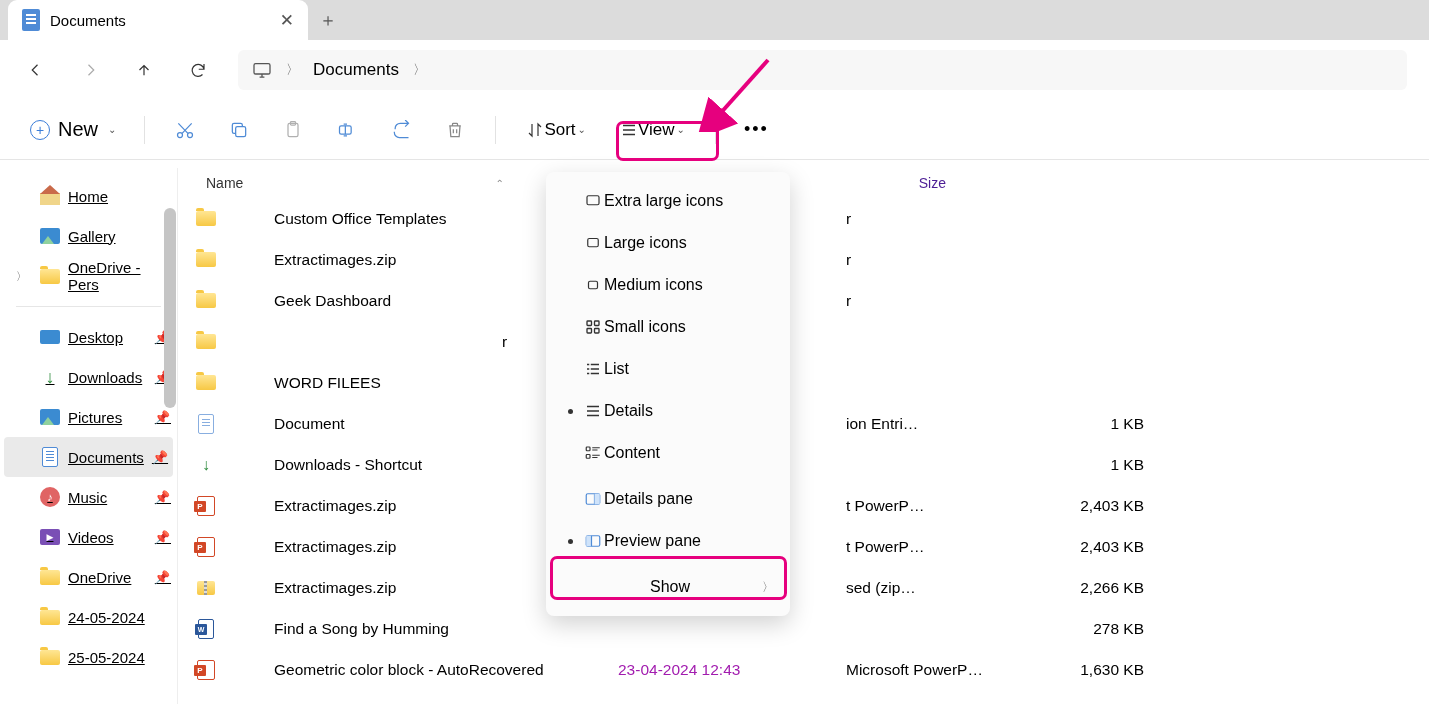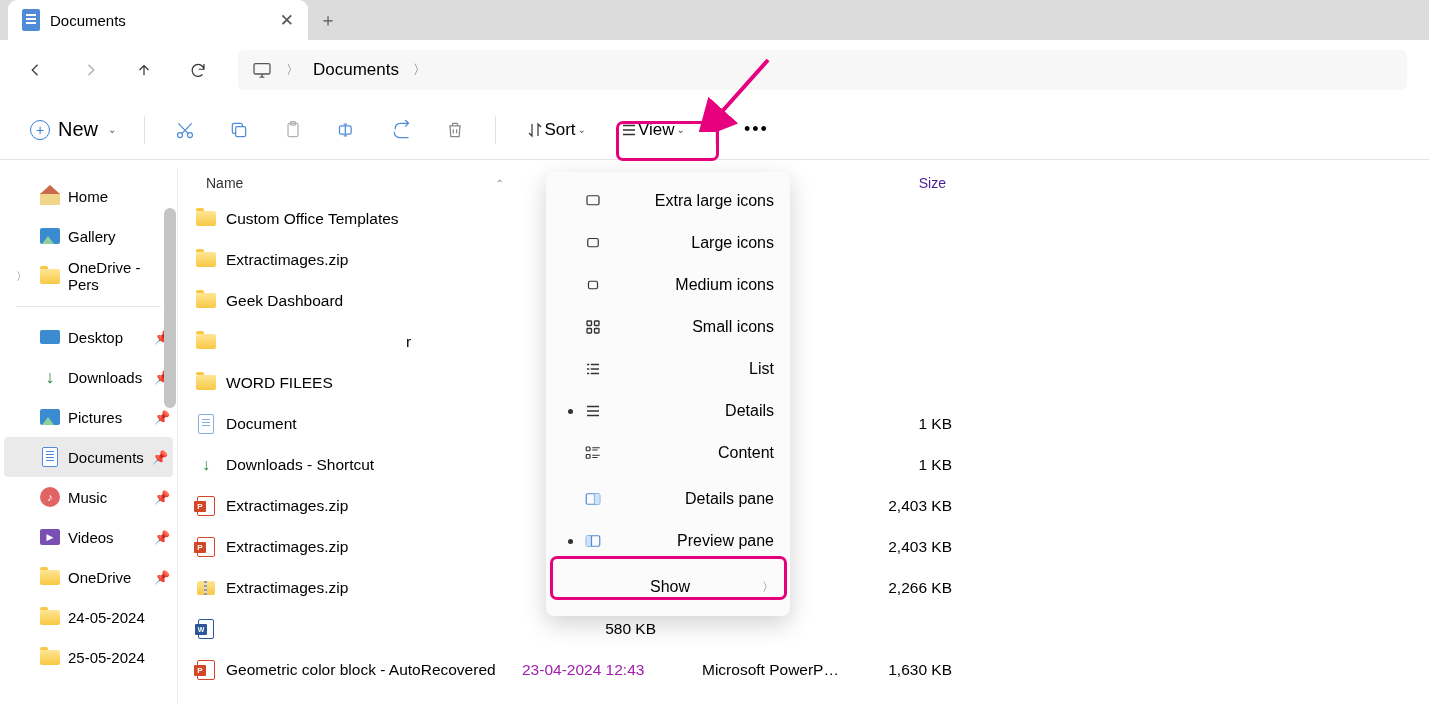--- a/index.html
+++ b/index.html
@@ -36,21 +36,21 @@
 .tb-more { font-size:18px; letter-spacing:2px; padding:6px 10px; cursor:pointer; }
 .view-highlight { position:absolute; left:616px; top:121px; width:103px; height:40px; border:3px solid #e6007e; border-radius:7px; z-index:30; pointer-events:none; }
 
 
 .arrow-wrap { position:absolute; left:696px; top:54px; z-index:31; pointer-events:none; }
 
 
 .main { position:absolute; top:168px; left:0; right:0; bottom:0; display:flex; }
 .sidebar { width:178px; border-right:1px solid #eee; padding:8px 0; overflow:hidden; position:relative; }
 .sb-item { display:flex; align-items:center; height:40px; padding:0 6px 0 12px; gap:8px; font-size:15px; cursor:pointer; position:relative; }
-.sb-item.indent { padding-left:40px; }
+.sb-item.indent { padding-left:40px;text-decoration:underline; }
 .sb-item.selected { background:#eaeaea; border-radius:4px; margin:0 4px; padding-left:8px; }
 .sb-item.indent.selected { padding-left:36px; }
 .sb-item .chev { position:absolute; left:16px; font-size:11px; color:#666; }
 .sb-sep { height:1px; background:#e6e6e6; margin:10px 16px; }
 .pin { margin-left:auto; color:#888; font-size:13px; }
 .fi { width:20px; height:20px; flex-shrink:0; display:flex; align-items:center; justify-content:center; }
 .fi-folder { width:20px; height:15px; background:linear-gradient(#ffe694,#f7c844); border-radius:2px; position:relative; }
 .fi-folder::before { content:""; position:absolute; top:-3px; left:0; width:8px; height:3px; background:#f7c844; border-radius:2px 2px 0 0; }
 .fi-home { width:20px; height:18px; position:relative; }
 .fi-home::before { content:""; position:absolute; left:0; top:6px; width:20px; height:12px; background:#f0d58a; }
@@ -70,41 +70,41 @@
 
 
 .filearea { flex:1; position:relative; }
 .cols { display:flex; height:30px; align-items:center; font-size:14px; color:#333; padding-left:28px; }
 .col-name { width:310px; display:flex; align-items:center; }
 .col-name .sort-ind { margin-left:auto; margin-right:12px; font-size:10px; color:#888; }
 .col-date { width:180px; }
 .col-type { width:150px; }
 .col-size { width:100px; text-align:right; color:#2f6fb3; }
 .col-size.hdr { color:#4c1d95; }
-.row { display:flex; height:41px; align-items:center; padding-left:16px; font-size:15.5px; }
+.row { display:flex; height:41px; align-items:center; padding-left:16px; font-size:15.5px;gap:48px; }
 .row .ic { width:24px; display:flex; justify-content:center; margin-right:8px; }
 .row .nm { width:296px; white-space:nowrap; overflow:hidden; text-overflow:ellipsis; }
 .row .dt { width:180px; color:#a21caf; }
 .row .tp { width:150px; white-space:nowrap; overflow:hidden; text-overflow:ellipsis; }
 .row .sz { width:100px; text-align:right; }
 .ic-folder { width:20px; height:15px; background:linear-gradient(#ffe694,#f7c844); border-radius:2px; position:relative; }
 .ic-folder::before { content:""; position:absolute; top:-3px; left:0; width:8px; height:3px; background:#f7c844; border-radius:2px 2px 0 0; }
 .ic-rtf { width:16px; height:20px; background:#fff; border:1px solid #88aee0; border-radius:2px; position:relative; }
 .ic-rtf::after { content:""; position:absolute; left:3px; right:3px; top:4px; height:1px; background:#88aee0; box-shadow:0 3px 0 #88aee0,0 6px 0 #88aee0; }
 .ic-short { color:#2e8b3d; font-size:16px; font-weight:bold; }
 .ic-ppt { width:18px; height:20px; background:#fff; border:1px solid #d24726; border-radius:2px; position:relative; }
 .ic-ppt::before { content:"P"; position:absolute; left:-4px; top:4px; width:12px; height:11px; background:#d24726; color:#fff; font-size:8px; font-weight:bold; display:flex; align-items:center; justify-content:center; border-radius:1px; }
 .ic-zip { width:18px; height:14px; background:linear-gradient(#ffe694,#f7c844); border-radius:2px; position:relative; }
 .ic-zip::after { content:""; position:absolute; left:7px; top:0; width:3px; height:14px; background:repeating-linear-gradient(#999,#999 2px,#ddd 2px,#ddd 4px); }
 .ic-docx { width:16px; height:20px; background:#fff; border:1px solid #2b579a; border-radius:2px; position:relative; }
 .ic-docx::before { content:"W"; position:absolute; left:-4px; top:4px; width:12px; height:11px; background:#2b579a; color:#fff; font-size:7px; font-weight:bold; display:flex; align-items:center; justify-content:center; border-radius:1px; }
 
 
 .dropdown { position:absolute; left:546px; top:172px; width:244px; background:#fbfbfb; border-radius:8px; box-shadow:0 8px 24px rgba(0,0,0,0.18); padding:8px 0; z-index:20; }
-.dd-item { height:42px; display:flex; align-items:center; padding:0 16px 0 18px; gap:18px; font-size:16px; cursor:pointer; position:relative;text-align:right; }
+.dd-item { height:42px; display:flex; align-items:center; padding:0 16px 0 18px; font-size:16px; cursor:pointer; position:relative; }
 .dd-bullet { position:absolute; left:22px; width:5px; height:5px; background:#333; border-radius:50%; }
 .dd-item.has-bullet { padding-left:18px; }
 .dd-ic { width:22px; display:flex; justify-content:center; color:#333; margin-left:18px; }
 .dd-item .lbl { flex:1; }
 .dd-arrow { font-size:12px; color:#666; }
 .dd-sep-gap { height:4px; }
 .dd-highlight { position:absolute; left:550px; top:556px; width:237px; height:44px; border:3px solid #e6007e; border-radius:7px; z-index:30; pointer-events:none; }
 .dd-item.centered { justify-content:center;padding-left:20px; }
 .dd-item.centered .lbl { flex:0; }
 </style>
@@ -397,23 +397,24 @@
           </div>
           <div class="nm">Extractimages.zip</div>
           <div class="dt"></div>
           <div class="tp">sed (zip…</div>
           <div class="sz">2,266 KB</div>
         </div>
         <div class="row">
           <div class="ic">
             <div class="ic-docx"></div>
           </div>
+          <div class="nm">Find a Song by Humming</div>
           <div class="dt"></div>
           <div class="tp"></div>
-          <div class="sz">580 KB</div>
+          <div class="sz">278 KB</div>
         </div>
         <div class="row">
           <div class="ic">
             <div class="ic-ppt"></div>
           </div>
           <div class="nm">Geometric color block  -  AutoRecovered</div>
           <div class="dt">23-04-2024 12:43</div>
           <div class="tp">Microsoft PowerP…</div>
           <div class="sz">1,630 KB</div>
         </div>

